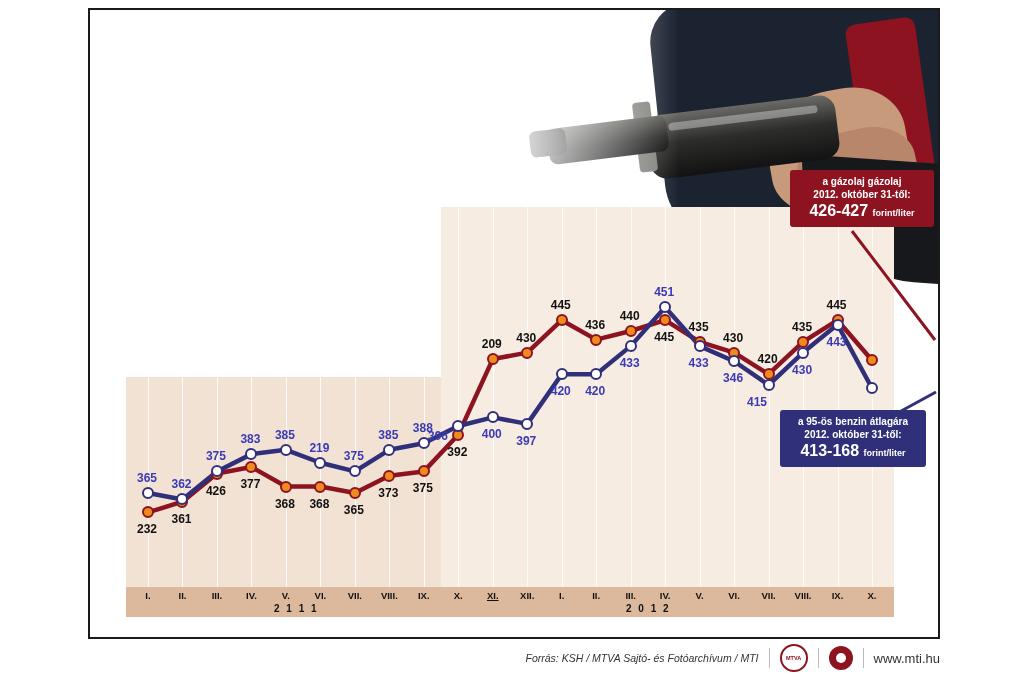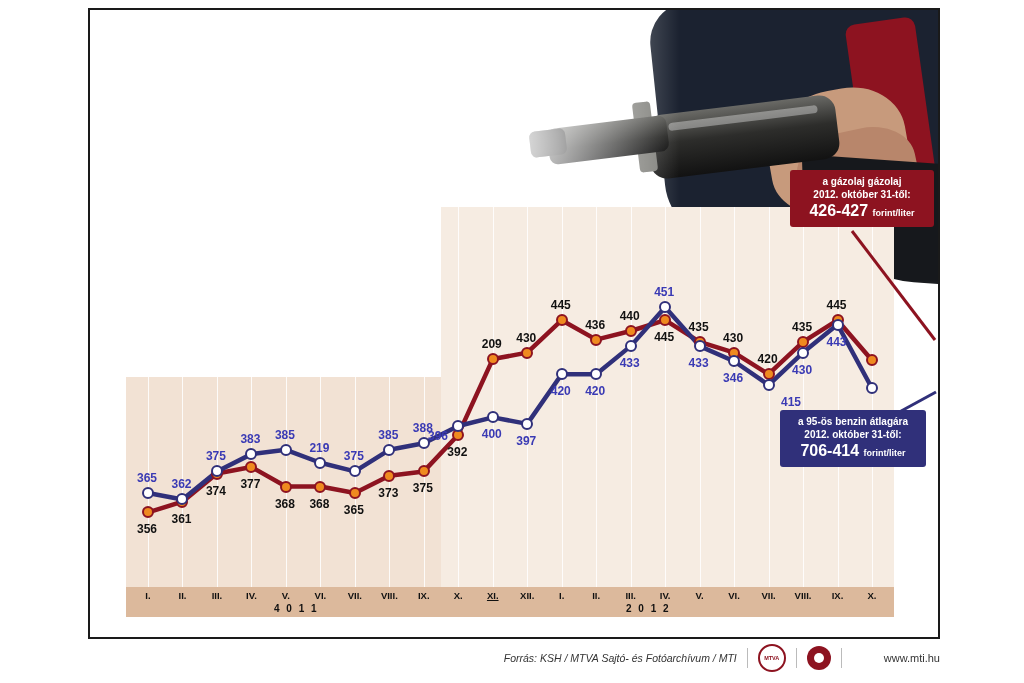--- a/index.html
+++ b/index.html
@@ -50,21 +50,21 @@
   .c-petrol{left:690px;top:400px;width:130px;background:#30307a;}
   .leader{position:absolute;}
 
   
   .footer{position:absolute;left:88px;top:641px;width:852px;height:34px;display:flex;align-items:center;justify-content:flex-end;gap:10px;font-size:10.5px;color:#333;}
   .footer .src{font-style:italic;color:#333;}
   .footer .bar{width:1px;height:20px;background:#bbb;}
   .logo-mtva{width:24px;height:24px;border-radius:50%;border:2px solid #8d1320;display:flex;align-items:center;justify-content:center;font-size:5.5px;font-weight:bold;color:#8d1320;}
   .logo-mti{width:24px;height:24px;border-radius:50%;background:#8d1320;position:relative;}
   .logo-mti:after{content:"";position:absolute;left:7px;top:7px;width:10px;height:10px;border-radius:50%;background:#fff;}
-  .url{font-size:11px;color:#333;margin-left:32px;}
+  .url{font-size:13px;color:#333;}
 </style>
 </head>
 <body>
 
 <div class="page">
   <div class="frame">
 
     <div class="photo">
       <div class="sky"></div>
       <div class="torso"></div>
@@ -154,25 +154,25 @@
           <div class="pt" style="left: 636.571px; top: 172px;"></div>
           <div class="pt g" style="left: 671.048px; top: 128.8px;"></div>
           <div class="pt" style="left: 671.048px; top: 139.6px;"></div>
           <div class="pt g" style="left: 705.524px; top: 107.2px;"></div>
           <div class="pt" style="left: 705.524px; top: 111.52px;"></div>
           <div class="pt g" style="left: 740px; top: 147.16px;"></div>
           <div class="pt" style="left: 740px; top: 175.24px;"></div>
         </div>
       <div id="labels">
           <div class="lbl b" style="left: 11px; top: 264px;">365</div>
-          <div class="lbl g" style="left: 11px; top: 315.44px;">356</div>
+          <div class="lbl g" style="left: 11px; top: 315.44px;">232</div>
           <div class="lbl b" style="left: 45.4762px; top: 270.48px;">362</div>
           <div class="lbl g" style="left: 45.4762px; top: 304.64px;">361</div>
           <div class="lbl b" style="left: 79.9524px; top: 242.4px;">375</div>
-          <div class="lbl g" style="left: 79.9524px; top: 276.56px;">374</div>
+          <div class="lbl g" style="left: 79.9524px; top: 276.56px;">426</div>
           <div class="lbl b" style="left: 114.429px; top: 225.12px;">383</div>
           <div class="lbl g" style="left: 114.429px; top: 270.08px;">377</div>
           <div class="lbl b" style="left: 148.905px; top: 220.8px;">385</div>
           <div class="lbl g" style="left: 148.905px; top: 289.52px;">368</div>
           <div class="lbl b" style="left: 183.381px; top: 233.76px;">219</div>
           <div class="lbl g" style="left: 183.381px; top: 289.52px;">368</div>
           <div class="lbl b" style="left: 217.857px; top: 242.4px;">375</div>
           <div class="lbl g" style="left: 217.857px; top: 296px;">365</div>
           <div class="lbl b" style="left: 252.333px; top: 220.8px;">385</div>
           <div class="lbl g" style="left: 252.333px; top: 278.72px;">373</div>
@@ -189,21 +189,21 @@
           <div class="lbl b" style="left: 459.19px; top: 177.2px;">420</div>
           <div class="lbl g" style="left: 459.19px; top: 110.64px;">436</div>
           <div class="lbl b" style="left: 493.667px; top: 149.12px;">433</div>
           <div class="lbl g" style="left: 493.667px; top: 102px;">440</div>
           <div class="lbl b" style="left: 528.143px; top: 78.24px;">451</div>
           <div class="lbl g" style="left: 528.143px; top: 123.2px;">445</div>
           <div class="lbl b" style="left: 562.619px; top: 149.12px;">433</div>
           <div class="lbl g" style="left: 562.619px; top: 112.8px;">435</div>
           <div class="lbl b" style="left: 597.095px; top: 164.24px;">346</div>
           <div class="lbl g" style="left: 597.095px; top: 123.6px;">430</div>
-          <div class="lbl b" style="left: 655px; top: 188px;">415</div>
+          <div class="lbl b" style="left: 621px; top: 188px;">415</div>
           <div class="lbl g" style="left: 631.571px; top: 145.2px;">420</div>
           <div class="lbl b" style="left: 666.048px; top: 155.6px;">430</div>
           <div class="lbl g" style="left: 666.048px; top: 112.8px;">435</div>
           <div class="lbl b" style="left: 700.524px; top: 127.52px;">443</div>
           <div class="lbl g" style="left: 700.524px; top: 91.2px;">445</div>
         </div>
 
       <div class="axis-band"></div>
       <div id="ticks">
           <div class="tick" style="left: 5px;">I.</div>
@@ -222,41 +222,41 @@
           <div class="tick" style="left: 453.19px;">II.</div>
           <div class="tick" style="left: 487.667px;">III.</div>
           <div class="tick" style="left: 522.143px;">IV.</div>
           <div class="tick" style="left: 556.619px;">V.</div>
           <div class="tick" style="left: 591.095px;">VI.</div>
           <div class="tick" style="left: 625.571px;">VII.</div>
           <div class="tick" style="left: 660.048px;">VIII.</div>
           <div class="tick" style="left: 694.524px;">IX.</div>
           <div class="tick" style="left: 729px;">X.</div>
         </div>
-      <div class="yearlab" style="left:148px;">4 0 1 1</div>
+      <div class="yearlab" style="left:148px;">2 1 1 1</div>
       <div class="yearlab" style="left:500px;">2 0 1 2</div>
 
     </div>
 
     <svg class="leader" style="left:0;top:0;width:848px;height:627px;">
       <path d="M 762 221 L 845 330" stroke="#8d1320" stroke-width="3" fill="none"></path>
       <path d="M 758 430 L 846 382" stroke="#30307a" stroke-width="3" fill="none"></path>
     </svg>
 
     <div class="callout c-diesel">
       <div class="l1">a gázolaj gázolaj</div>
       <div class="l1">2012. október 31-től:</div>
       <div><span class="big">426-427</span>
       <span class="unit">forint/liter</span></div>
     </div>
 
     <div class="callout c-petrol">
       <div class="l1">a 95-ös benzin átlagára</div>
       <div class="l1">2012. október 31-től:</div>
-      <div><span class="big">706-414</span>
+      <div><span class="big">413-168</span>
       <span class="unit">forint/liter</span></div>
     </div>
   </div>
 
   <div class="footer">
     <div class="src">Forrás: KSH / MTVA Sajtó- és Fotóarchívum / MTI</div>
     <div class="bar"></div>
     <div class="logo-mtva">
         <span>MTVA</span>
       </div>

